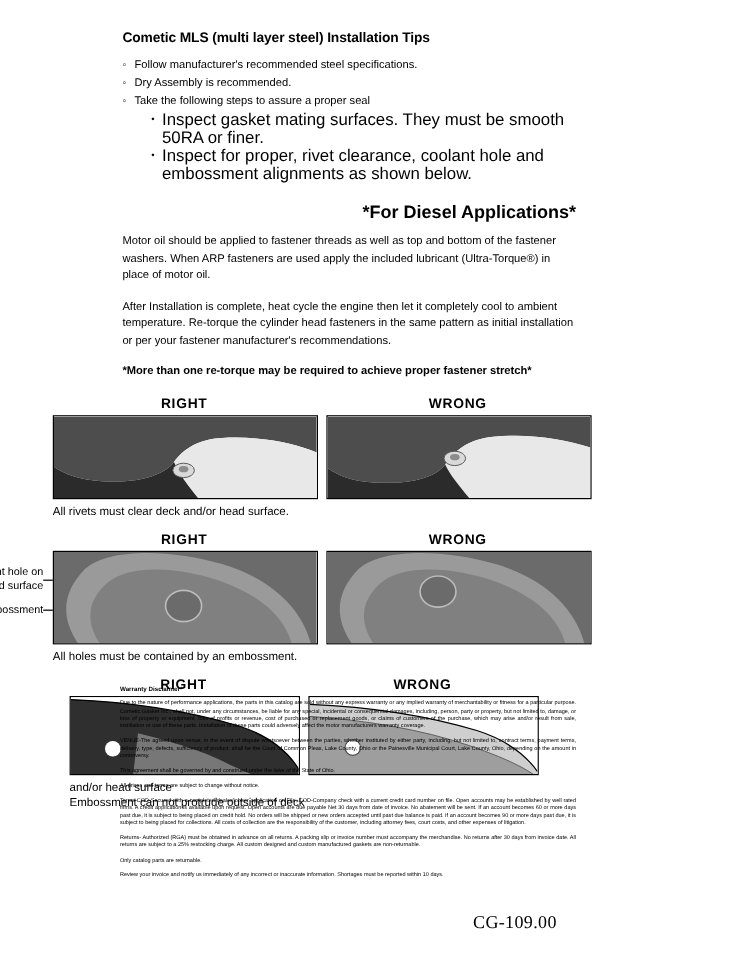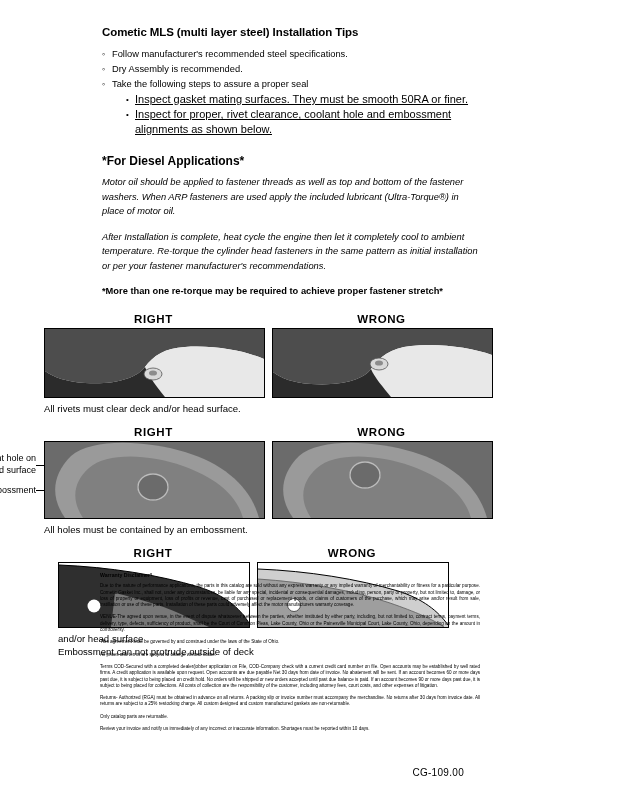--- a/index.html
+++ b/index.html
@@ -43,46 +43,45 @@
     content: "\25E6";
     position: absolute;
     left: 0;
     top: -0.5px;
     font-size: 9px;
   }
   ul.subbullets {
     list-style: none;
     margin: 0;
     padding: 0 0 0 14px;
-    font-size: 11px;
+    font-size: 14px;
     line-height: 15px;
-    text-decoration: underline;
   }
   ul.subbullets > li {
     position: relative;
     padding-left: 9px;
   }
   ul.subbullets > li::before {
     content: "\2022";
     position: absolute;
     left: 0;
     top: -0.5px;
     font-size: 8px;
   }
   h2.subhead {
-    font-size: 12px;
+    font-size: 15px;
     font-weight: bold;
     margin: 17px 0 7px 58px;
+    text-align: right;
   }
   p.para {
     font-size: 9.3px;
     line-height: 14.5px;
     margin: 0 0 11px 58px;
     max-width: 470px;
-    font-style: italic;
   }
   p.note {
     font-size: 9.3px;
     line-height: 14.5px;
     margin: 0 0 0 58px;
     font-weight: bold;
   }
 
   
   .figures {
@@ -153,22 +152,23 @@
     font-weight: bold;
     margin: 0 0 5px 0;
   }
   .warranty p {
     margin: 0 0 6px 0;
   }
   .docnum {
     position: absolute;
     right: 60px;
     bottom: 22px;
-    font-size: 10px;
+    font-size: 15px;
     letter-spacing: 0.3px;
+    font-family: Liberation Serif, serif;
   }
 </style>
 </head>
 <body>
 
 <div class="page">
 
   <h1 class="title">Cometic MLS (multi layer steel) Installation Tips</h1>
 
   <ul class="bullets">

